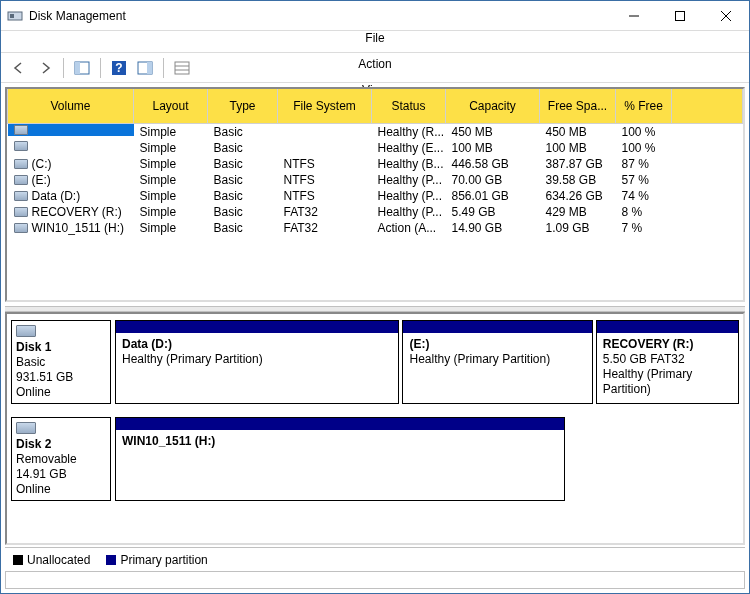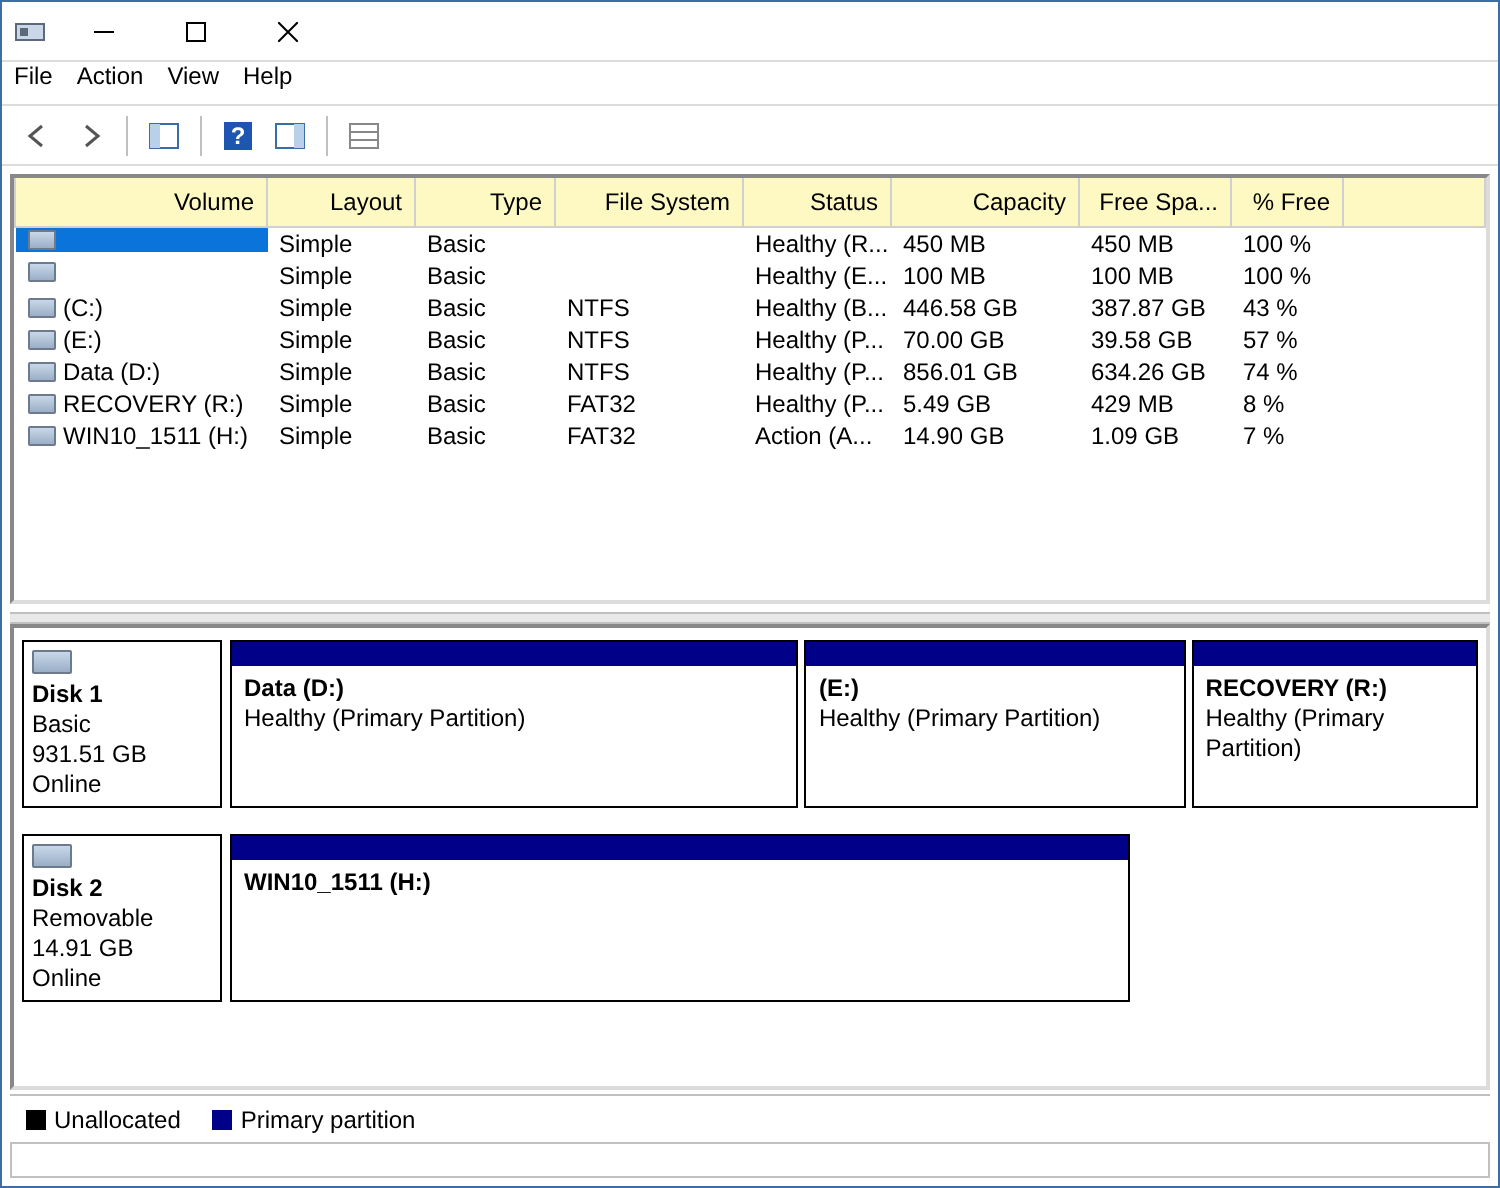--- a/index.html
+++ b/index.html
@@ -2,29 +2,29 @@
 <html><head>
 <meta charset="utf-8">
 <style>
   * { box-sizing: border-box; margin: 0; padding: 0; font-family: "Segoe UI", Tahoma, sans-serif; font-size: 12px; }
   html, body { width: 750px; height: 594px; background: #fff; }
   .window { width: 750px; height: 594px; border: 1px solid #3a6ea5; display: flex; flex-direction: column; background: #fff; }
   .titlebar { height: 30px; display: flex; align-items: center; padding: 0 0 0 6px; border-bottom: 1px solid #dcdcdc; }
   .titlebar .icon { width: 16px; height: 16px; margin-right: 6px; }
   .titlebar .title { flex: 1; font-size: 12px; }
   .titlebar .winbtn { width: 46px; height: 30px; display: flex; align-items: center; justify-content: center; }
-  .menubar { height: 22px; display: flex; align-items: flex-start; padding: 0 6px; gap: 12px; border-bottom: 1px solid #dcdcdc; }
+  .menubar { height: 22px; display: flex; align-items: center; padding: 0 6px; gap: 12px; border-bottom: 1px solid #dcdcdc; flex-direction: column; }
   .menubar span { cursor: default; }
   .toolbar { height: 30px; display: flex; align-items: center; padding: 2px 6px; border-bottom: 1px solid #dcdcdc; gap: 2px; }
   .tbtn { width: 24px; height: 24px; display: flex; align-items: center; justify-content: center; border: 1px solid transparent; }
   .tdiv { width: 1px; height: 20px; background: #c0c0c0; margin: 0 4px; }
   .panes { flex: 1; display: flex; flex-direction: column; min-height: 0; }
   .listpane { height: 215px; border: 2px inset #dcdcdc; margin: 4px; overflow: auto; background: #fff; }
   table.vlist { width: 100%; border-collapse: collapse; table-layout: fixed; }
-  table.vlist th { text-align: right; font-weight: normal; background: #fef9c3; border: 1px solid #d0d0d0; border-top: none; padding: 2px 6px; height: 24px; position: relative; user-select: none; white-space: nowrap; overflow: hidden; }
+  table.vlist th { text-align: center; font-weight: normal; background: #fde047; border: 1px solid #d0d0d0; border-top: none; padding: 2px 6px; height: 34px; position: relative; user-select: none; white-space: nowrap; overflow: hidden; }
   table.vlist td { padding: 1px 6px; white-space: nowrap; overflow: hidden; }
   table.vlist tr.selected td.volname { background: #0a74da; color: #fff; }
   table.vlist td.volname { display: flex; align-items: center; gap: 4px; }
   .disk-glyph { width: 14px; height: 10px; background: linear-gradient(#c8d8ea,#9aaec6); border: 1px solid #6c7a8b; border-radius: 1px; flex-shrink: 0; }
   .splitter { height: 6px; background: #e9e9e9; border-top: 1px solid #c0c0c0; border-bottom: 1px solid #c0c0c0; margin: 0 4px; cursor: row-resize; }
   .graphpane { flex: 1; border: 2px inset #dcdcdc; margin: 0 4px 2px 4px; overflow: auto; background: #fff; display: flex; flex-direction: column; }
   .diskrow { display: flex; border-bottom: 1px solid #fff; min-height: 92px; }
   .diskinfo { width: 100px; border: 1px solid #000; margin: 6px 4px 6px 4px; padding: 4px; display: flex; flex-direction: column; gap: 1px; }
   .diskinfo .diskname { font-weight: bold; }
   .diskicon { width: 20px; height: 12px; background: linear-gradient(#c8d8ea,#9aaec6); border: 1px solid #6c7a8b; border-radius: 1px; margin-bottom: 2px; }
@@ -44,20 +44,21 @@
 
 <div class="window">
 
   <div class="titlebar">
     <span class="icon">
       <svg width="16" height="16">
           <rect x="1" y="4" width="14" height="8" fill="#cbd7e6" stroke="#5a6a7c"></rect>
           <rect x="3" y="6" width="4" height="4" fill="#5a6a7c"></rect>
         </svg>
     </span>
+    <span class="title">Disk Management</span>
     <div class="winbtn">
         <svg width="10" height="10">
           <line x1="0" y1="5" x2="10" y2="5" stroke="#000"></line>
         </svg>
       </div>
     <div class="winbtn">
         <svg width="10" height="10">
           <rect x="0.5" y="0.5" width="9" height="9" fill="none" stroke="#000"></rect>
         </svg>
       </div>
@@ -178,21 +179,21 @@
               <td class="volname">
                 <span class="disk-glyph"></span>
                 <span>(C:)</span>
               </td>
               <td>Simple</td>
               <td>Basic</td>
               <td>NTFS</td>
               <td>Healthy (B...</td>
               <td>446.58 GB</td>
               <td>387.87 GB</td>
-              <td>43 %</td>
+              <td>87 %</td>
               <td></td>
             </tr>
             <tr>
               <td class="volname">
                 <span class="disk-glyph"></span>
                 <span>(E:)</span>
               </td>
               <td>Simple</td>
               <td>Basic</td>
               <td>NTFS</td>
@@ -272,20 +273,21 @@
                 <div class="pbar"></div>
                 <div class="pbody">
                   <div class="pname">(E:)</div>
                   <div>Healthy (Primary Partition)</div>
                 </div>
               </div>
               <div class="part" style="flex: 3 1 0%;">
                 <div class="pbar"></div>
                 <div class="pbody">
                   <div class="pname">RECOVERY  (R:)</div>
+                  <div>5.50 GB FAT32</div>
                   <div>Healthy (Primary Partition)</div>
                 </div>
               </div>
             </div>
           </div>
           <div class="diskrow">
             <div class="diskinfo">
               <div class="diskicon"></div>
               <div class="diskname">Disk 2</div>
               <div>Removable</div>

